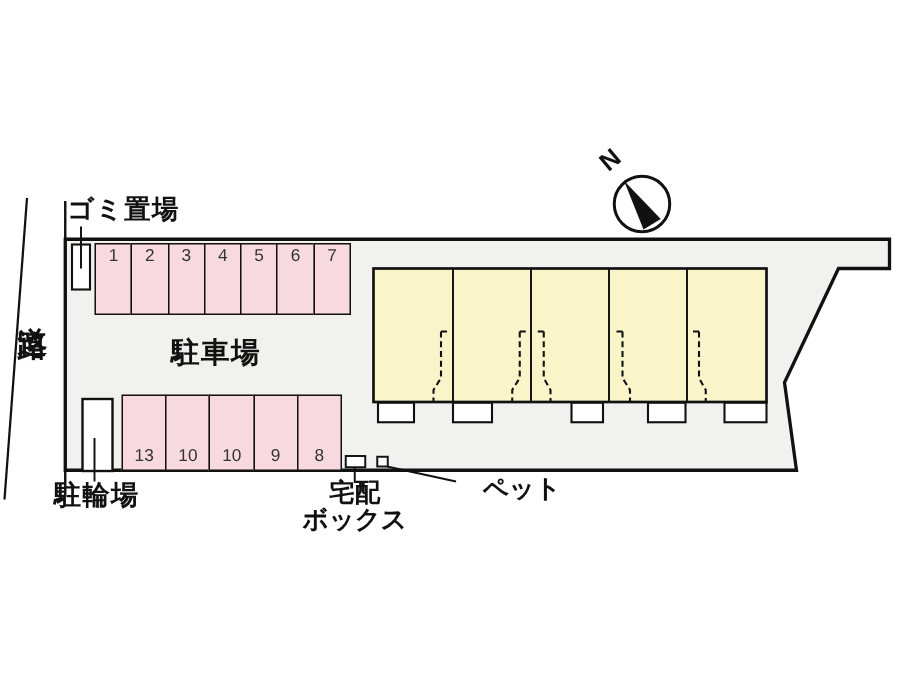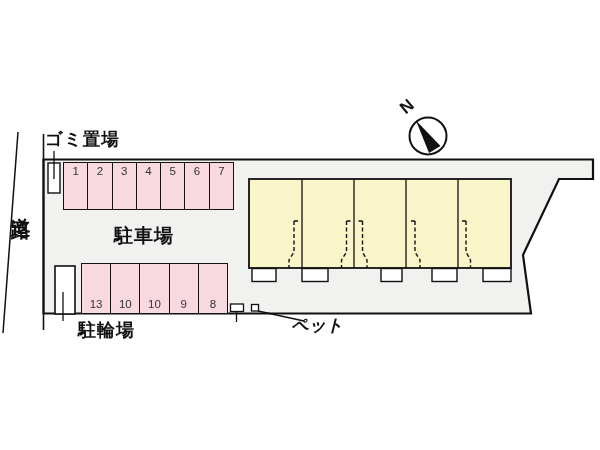--- a/index.html
+++ b/index.html
@@ -5,23 +5,23 @@
   html,body{margin:0;padding:0;background:#fff;}
   #canvas{
     position:relative;width:600px;height:450px;background:#ffffff;overflow:hidden;
     font-family:"Liberation Sans","DejaVu Sans",sans-serif;
   }
   #vector{position:absolute;left:0;top:0;width:600px;height:450px;}
   .jp{position:absolute;color:#111;font-weight:bold;white-space:pre;line-height:1.05;}
   .label-garbage{left:45px;top:130px;font-size:17.5px;letter-spacing:1px;text-align:center;}
   .label-road{left:10px;top:202px;writing-mode:vertical-rl;text-orientation:upright;font-size:20px;letter-spacing:2px;}
   .label-parking{left:114px;top:226px;font-size:19px;letter-spacing:1px;}
-  .label-bicycle{left:36px;top:321px;font-size:18px;letter-spacing:1px;margin-left:42px;}
+  .label-bicycle{left:36px;top:321px;font-size:18px;letter-spacing:1px;}
   .label-delivery{left:196px;top:320px;width:81px;text-align:center;font-size:17px;line-height:17.5px;}
-  .label-pet{left:291px;top:317px;width:83px;text-align:left;font-size:17px;line-height:18.5px;font-style:italic;}
+  .label-pet{left:291px;top:317px;width:83px;text-align:right;font-size:17px;line-height:18.5px;}
   .label-north{left:401px;top:98px;font-size:17px;transform:rotate(-40deg);}
   .row{position:absolute;display:flex;box-sizing:border-box;}
   .row-top{left:63px;top:162px;width:171px;height:48px;}
   .row-bottom{left:81px;top:263px;width:147px;height:51px;}
   .stall{
     flex:1;box-sizing:border-box;background:#f9d9e0;border:1px solid #111;
     margin-left:-1px;display:flex;justify-content:center;color:#333;
     font-size:11.5px;font-weight:normal;
   }
   .stall:first-child{margin-left:0;}
@@ -119,16 +119,17 @@
       </div>
     <div class="stall">
         <span>8</span>
       </div>
   </div>
 
   <div class="jp label-garbage">ゴミ置場</div>
   <div class="jp label-road">道路</div>
   <div class="jp label-parking">駐車場</div>
   <div class="jp label-bicycle">駐輪場</div>
+  <div class="jp label-delivery"><div>宅配</div><div>ボックス</div></div>
   <div class="jp label-pet"><div>ペット</div></div>
   <div class="jp label-north">N</div>
 
 </div>
 
 </body></html>

